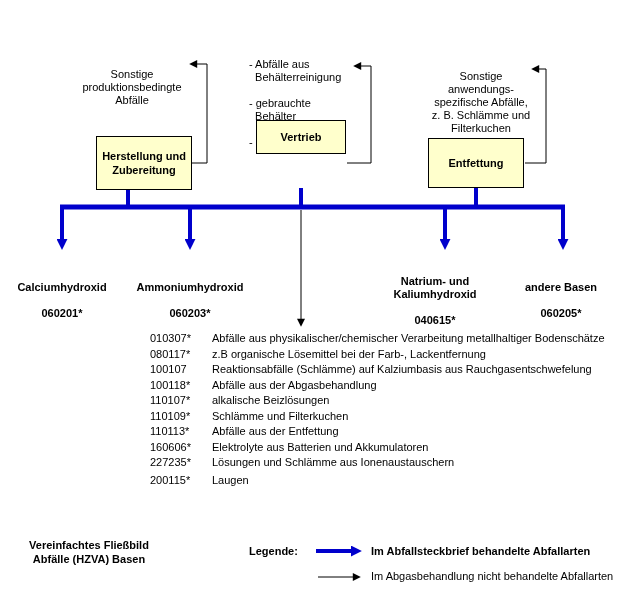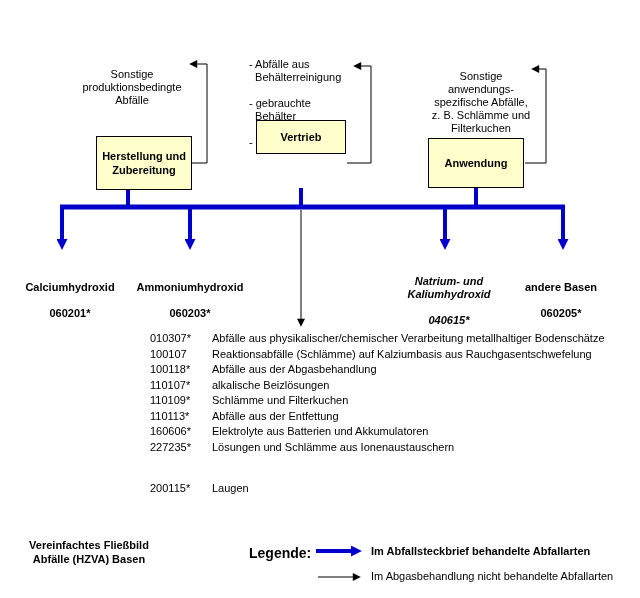--- a/index.html
+++ b/index.html
@@ -49,40 +49,40 @@
     text-align: center;
     white-space: pre-line;
   }
   .waste-list {
     position: absolute;
     left: 150px;
     top: 331px;
     font-size: 11px;
   }
   .waste-row { display: flex; line-height: 15.5px; gap: 12px; }
-  .waste-row.gap-before { margin-top: 26px; }
+  .waste-row.gap-before { margin-top: 2px; }
   .waste-code { width: 50px; flex: none; }
   .waste-text { white-space: nowrap; }
   .footer-title {
     position: absolute;
     left: 14px;
     top: 538px;
     width: 150px;
     font-weight: bold;
     font-size: 11px;
     line-height: 14px;
     text-align: center;
     white-space: pre-line;
   }
   .legend-label {
     position: absolute;
     left: 249px;
     top: 545px;
     font-weight: bold;
-    font-size: 14px;
+    font-size: 11px;
   }
   .legend-text-1 {
     position: absolute;
     left: 371px;
     top: 545px;
     font-weight: bold;
     font-size: 11px;
   }
   .legend-text-2 {
     position: absolute;
@@ -138,46 +138,50 @@
 - Restmengen</div>
   <div class="annotation center" style="left:420px; top:38px; width:122px;">Sonstige
 anwendungs-
 spezifische Abfälle,
 z. B. Schlämme und
 Filterkuchen</div>
 
   <div class="process-box" style="left:96px; top:136px; width:96px; height:54px;">Herstellung und
 Zubereitung</div>
   <div class="process-box" style="left:256px; top:120px; width:90px; height:34px;">Vertrieb</div>
-  <div class="process-box" style="left:428px; top:138px; width:96px; height:50px;">Anwendung</div>
-
-  <div class="product" style="left:16px; top:268px; width:108px;">
+  <div class="process-box" style="left:428px; top:138px; width:96px; height:50px;">Entfettung</div>
+
+  <div class="product" style="left:8px; top:268px; width:108px;">
     <div>Calciumhydroxid</div>
     <div>060201*</div>
   </div>
   <div class="product" style="left:134px; top:268px; width:112px;">
     <div>Ammoniumhydroxid</div>
     <div>060203*</div>
   </div>
-  <div class="product" style="left:395px; top:262px; width:108px;font-style:italic;">
+  <div class="product" style="left:381px; top:262px; width:108px;">
     <div>Natrium- und
 Kaliumhydroxid</div>
     <div>040615*</div>
   </div>
   <div class="product" style="left:507px; top:268px; width:108px;">
     <div>andere Basen</div>
     <div>060205*</div>
   </div>
 
   <div class="waste-list">
     <div class="waste-row">
       <span class="waste-code">010307*</span>
       <span class="waste-text">Abfälle aus physikalischer/chemischer Verarbeitung metallhaltiger Bodenschätze</span>
     </div>
     <div class="waste-row">
+      <span class="waste-code">080117*</span>
+      <span class="waste-text">z.B organische Lösemittel bei der Farb-, Lackentfernung</span>
+    </div>
+    <div class="waste-row">
       <span class="waste-code">100107</span>
       <span class="waste-text">Reaktionsabfälle (Schlämme) auf Kalziumbasis aus Rauchgasentschwefelung</span>
     </div>
     <div class="waste-row">
       <span class="waste-code">100118*</span>
       <span class="waste-text">Abfälle aus der Abgasbehandlung</span>
     </div>
     <div class="waste-row">
       <span class="waste-code">110107*</span>
       <span class="waste-text">alkalische Beizlösungen</span>

